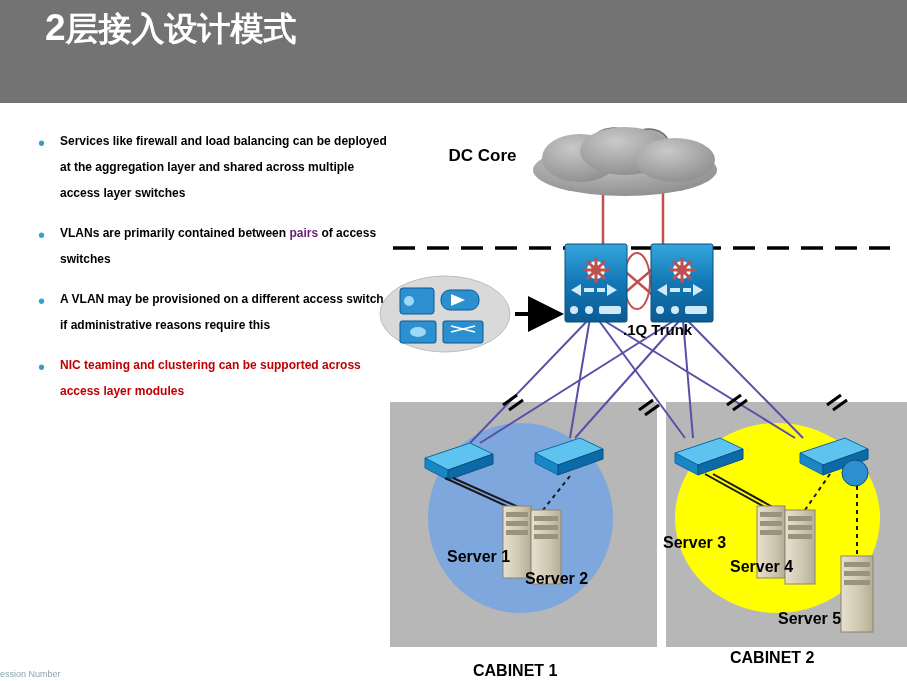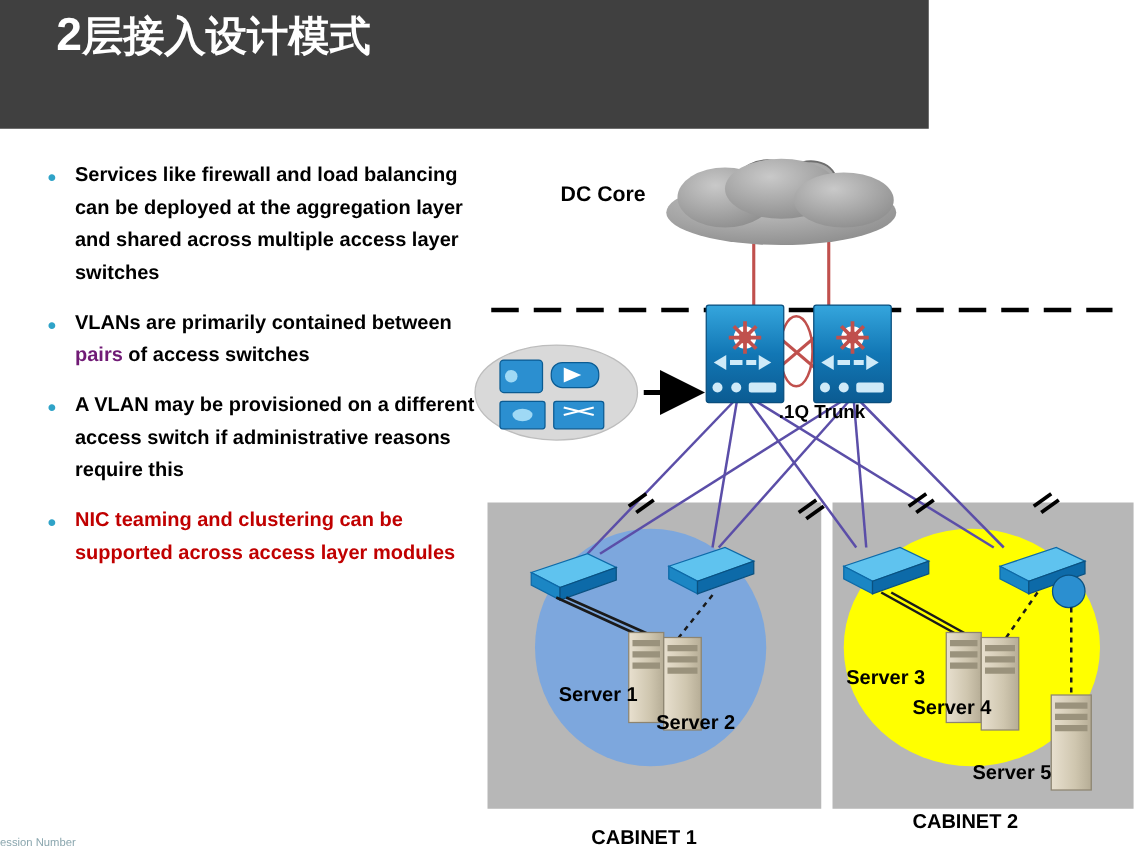--- a/index.html
+++ b/index.html
@@ -18,23 +18,23 @@
     position: relative;
     width: 907px;
     height: 681px;
     background: #ffffff;
   }
   
   .header {
     position: absolute;
     left: 0;
     top: 0;
-    width: 743px;
+    width: 907px;
     height: 103px;
-    background: #404040;
+    background: #737373;
   }
   .header-title {
     position: absolute;
     left: 45px;
     top: 7px;
     color: #ffffff;
     font-size: 33px;
     font-weight: bold;
     letter-spacing: 0px;
     white-space: nowrap;
@@ -65,21 +65,21 @@
   }
   .bullet .dot {
     position: absolute;
     left: 8px;
     top: 5px;
     color: #2fa3c8;
     font-size: 20px;
     line-height: 20px;
   }
   .bullet .text {
-    font-size: 16px;
+    font-size: 12px;
     font-weight: bold;
     line-height: 26px;
     color: #000000;
   }
   .bullet .text.red, .bullet .text .red {
     color: #c00000;
   }
   .bullet .text .red-inline {
     color: #701a75;
   }
@@ -405,21 +405,21 @@
         <rect x="469" y="453" width="26" height="5" fill="#9a927c"></rect>
         <rect x="469" y="462" width="26" height="5" fill="#9a927c"></rect>
       </g>
     </svg>
 
     <div class="cloud-label">DC Core</div>
     <div class="trunk-label" style="left:248px; top:190px;">.1Q Trunk</div>
 
     <div class="label" style="left:72px; top:430px;">Server 1</div>
     <div class="label" style="left:150px; top:452px;">Server 2</div>
-    <div class="label" style="left:302px; top:416px;">Server 3</div>
+    <div class="label" style="left:288px; top:416px;">Server 3</div>
     <div class="label" style="left:355px; top:440px;">Server 4</div>
     <div class="label" style="left:403px; top:492px;">Server 5</div>
 
     <div class="cab-label" style="left:98px; top:531px;margin-top:13px;">CABINET 1</div>
     <div class="cab-label" style="left:355px; top:531px;">CABINET 2</div>
   </div>
 
   <div class="footer-note">ession Number</div>
 
 </div>

